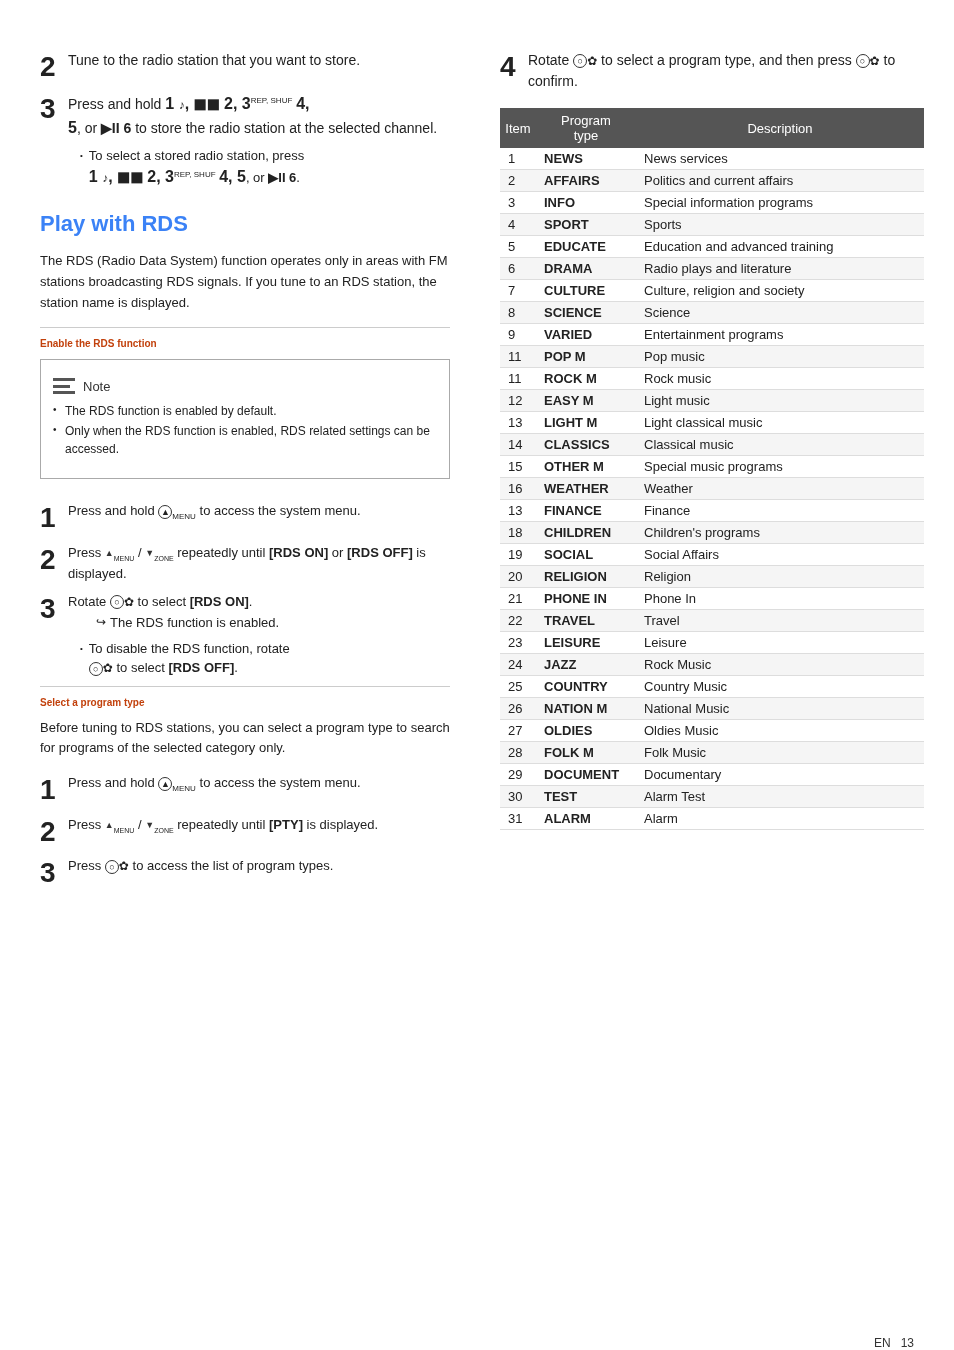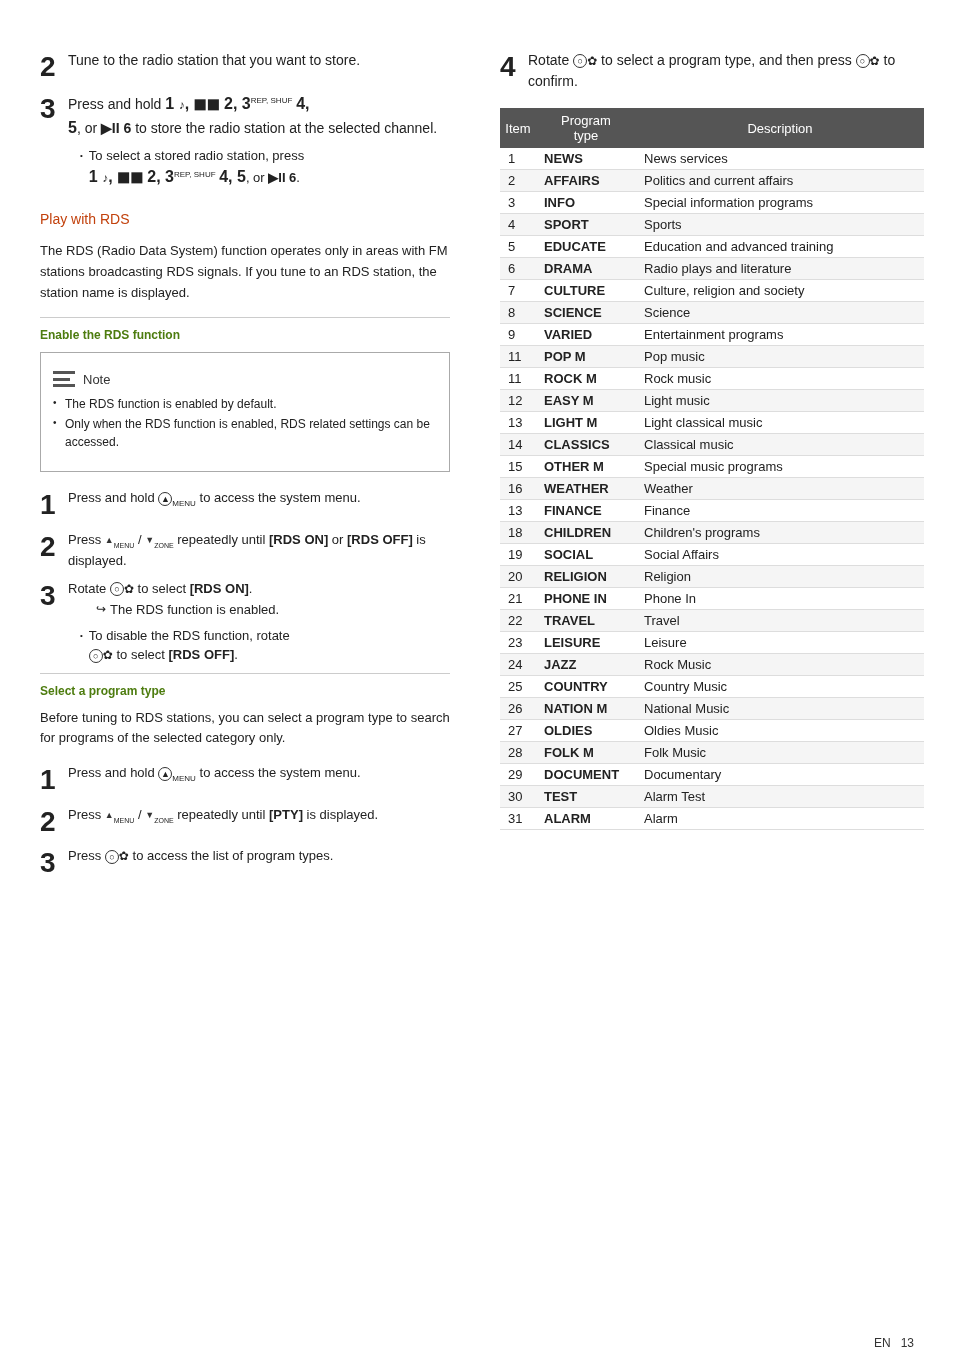--- a/index.html
+++ b/index.html
@@ -60,49 +60,49 @@
       font-size: 13px;
     }
     .bullet-dot {
       margin-right: 6px;
       font-size: 8px;
       margin-top: 4px;
     }
 
     
     .section-title {
-      color: #c2410c;
-      font-size: 14px;
-      font-weight: normal;
+      color: #3b82f6;
+      font-size: 22px;
+      font-weight: bold;
       margin: 22px 0 14px 0;
       border-bottom: none;
     }
 
     
     .subsection-title {
-      color: #4d7c0f;
-      font-size: 12px;
+      color: #c2410c;
+      font-size: 10px;
       font-weight: bold;
       margin: 0 0 10px 0;
       border-top: 1px solid #ccc;
       padding-top: 10px;
     }
 
     
     .body-text {
       font-size: 13px;
       line-height: 1.6;
       margin-bottom: 14px;
     }
 
     
     .note-box {
       border: 1px solid #aaa;
       padding: 18px 12px;
-      margin-bottom: 16px;
+      margin-bottom: 22px;
     }
     .note-header {
       display: flex;
       align-items: center;
       margin-bottom: 8px;
     }
     .note-icon {
       width: 22px;
       height: 16px;
       margin-right: 8px;

